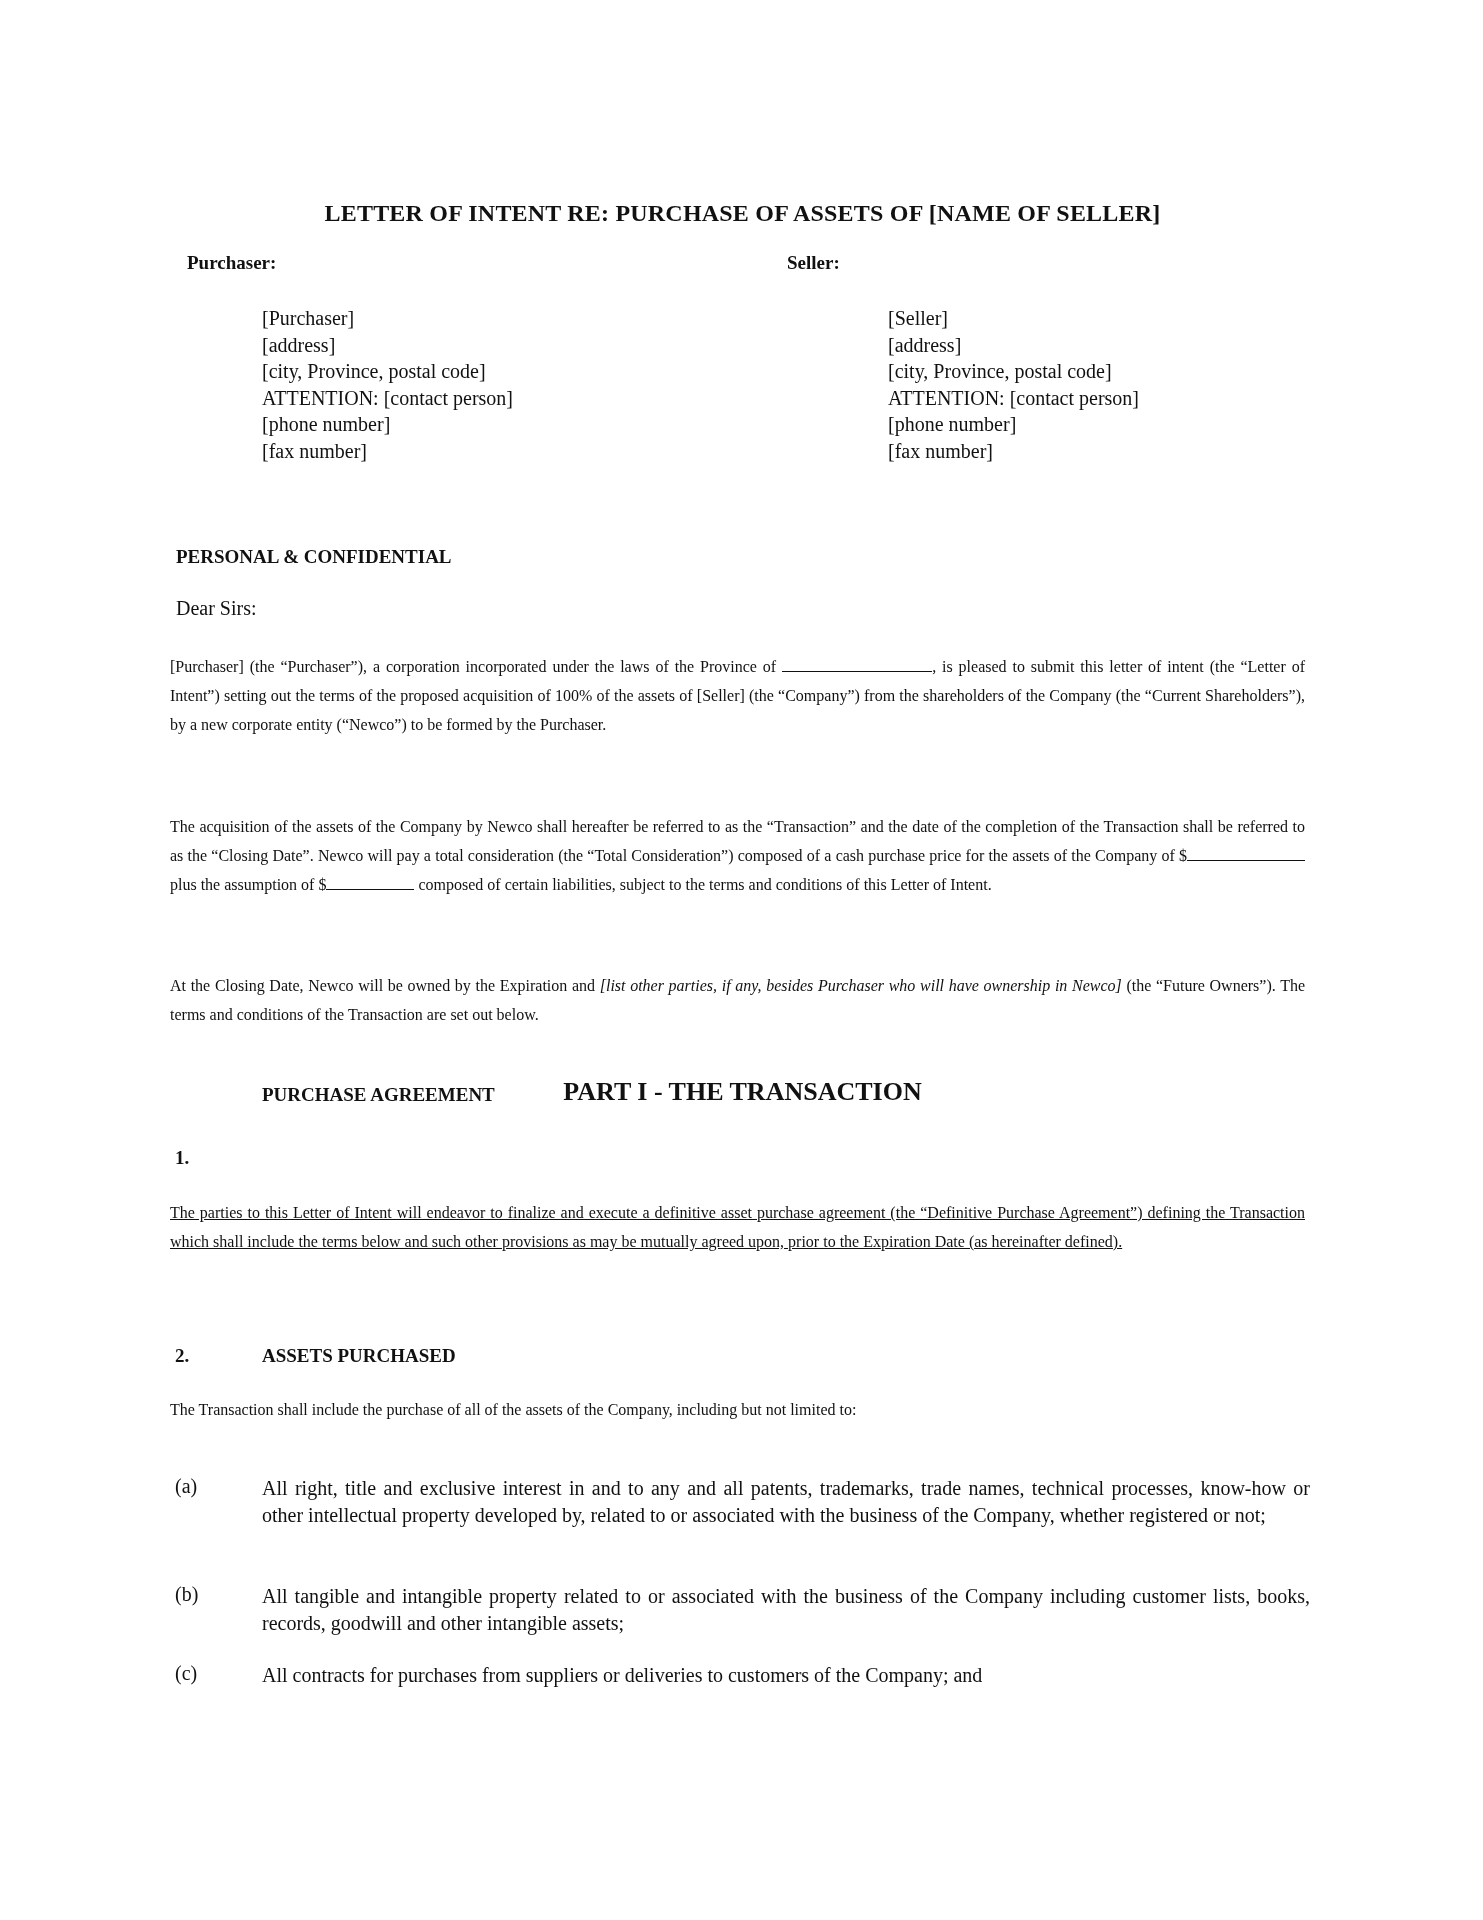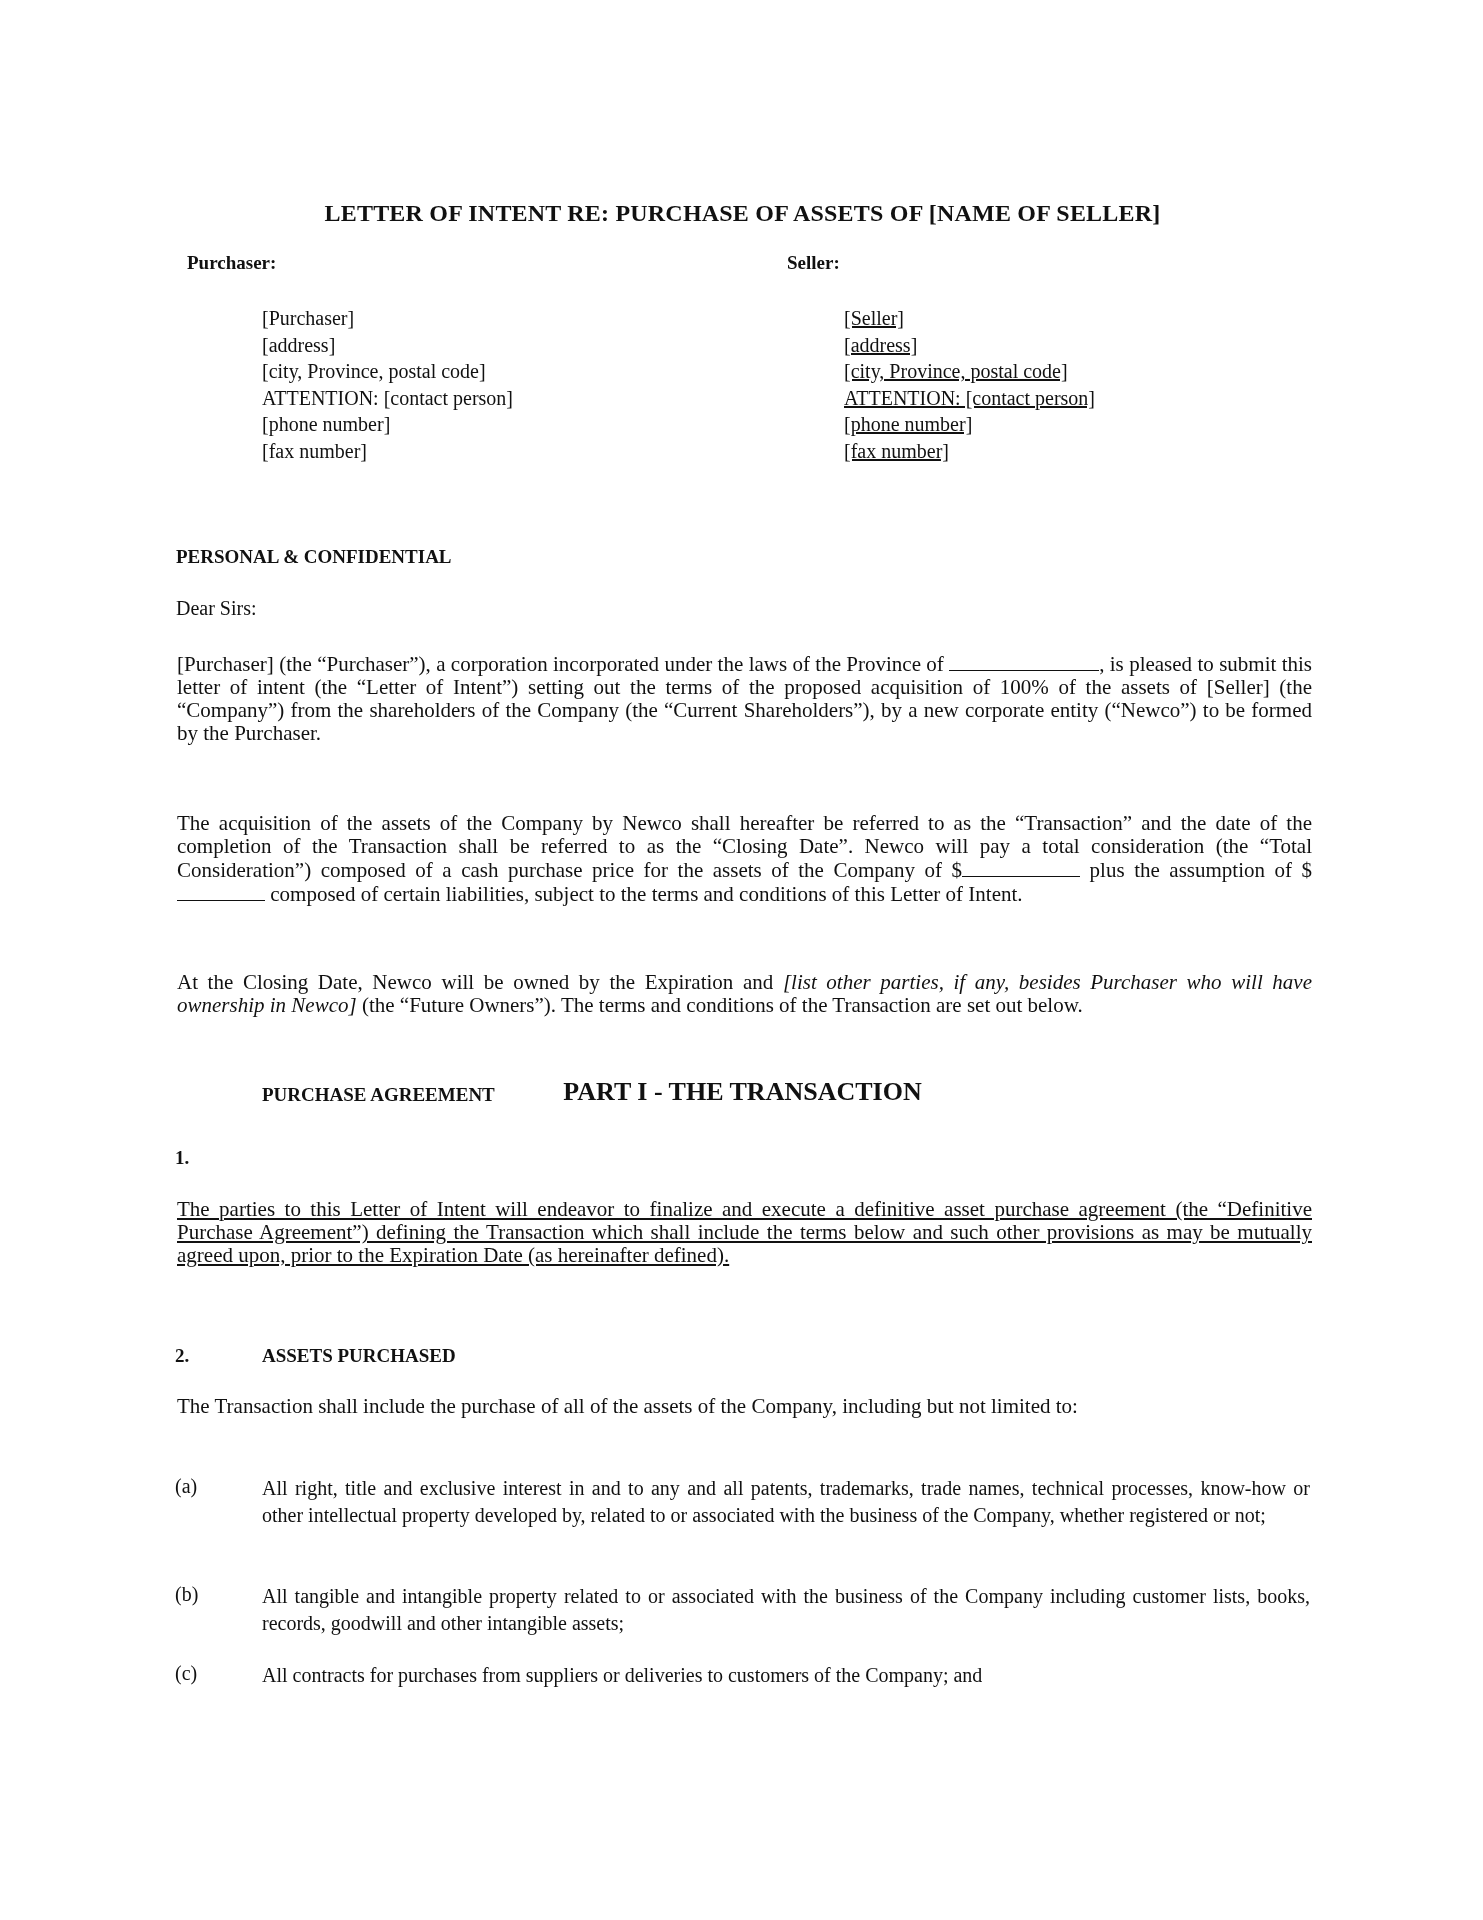--- a/index.html
+++ b/index.html
@@ -5,21 +5,21 @@
   html, body { margin: 0; padding: 0; background: #ffffff; }
   body { width: 1483px; height: 1920px; position: relative; overflow: hidden;
          font-family: "Liberation Serif", "DejaVu Serif", serif; color: #111111; }
   .page { position: absolute; left: 0; top: 0; width: 1330px; height: 1920px; }
   .abs { position: absolute; }
   .title { left: 175px; width: 1135px; top: 200px; text-align: center; font-weight: bold; font-size: 24px; letter-spacing: 0.2px; }
   .label { font-weight: bold; font-size: 19px; top: 252px; }
   .addr { font-size: 20px; line-height: 26.6px; top: 305px; }
   .addr div { white-space: nowrap; }
   .bold-h { font-weight: bold; font-size: 19px; text-align: right; }
-  .para { left: 177px; width: 1135px; font-size: 21px; line-height: 23px; text-align: justify; }
+  .para { left: 170px; width: 1135px; font-size: 16px; line-height: 29px; text-align: justify; }
   .blank { display: inline-block; border-bottom: 1px solid #111; height: 18px; vertical-align: baseline; }
   .part { left: 175px; width: 1135px; text-align: center; font-weight: bold; font-size: 26px; top: 1077px; }
   .sec-num { left: 175px; font-weight: bold; font-size: 19px; }
   .sec-title { left: 262px; font-weight: bold; font-size: 19px; }
   .item-label { left: 175px; font-size: 20px; }
   .item-text { left: 262px; width: 1048px; font-size: 20px; line-height: 26.6px; text-align: justify; }
   i.it { font-style: italic; }
 </style>
 </head>
 <body>
@@ -33,21 +33,21 @@
 
   <div class="abs addr" style="left:262px;">
     <div>[Purchaser]</div>
     <div>[address]</div>
     <div>[city, Province, postal code]</div>
     <div>ATTENTION: [contact person]</div>
     <div>[phone number]</div>
     <div>[fax number]</div>
   </div>
 
-  <div class="abs addr" style="left:844px;text-decoration:underline;">
+  <div class="abs addr" style="left:888px;">
     <div>[Seller]</div>
     <div>[address]</div>
     <div>[city, Province, postal code]</div>
     <div>ATTENTION: [contact person]</div>
     <div>[phone number]</div>
     <div>[fax number]</div>
   </div>
 
   <div class="abs bold-h" style="left:176px; top:546px;">PERSONAL &amp; CONFIDENTIAL</div>
 

